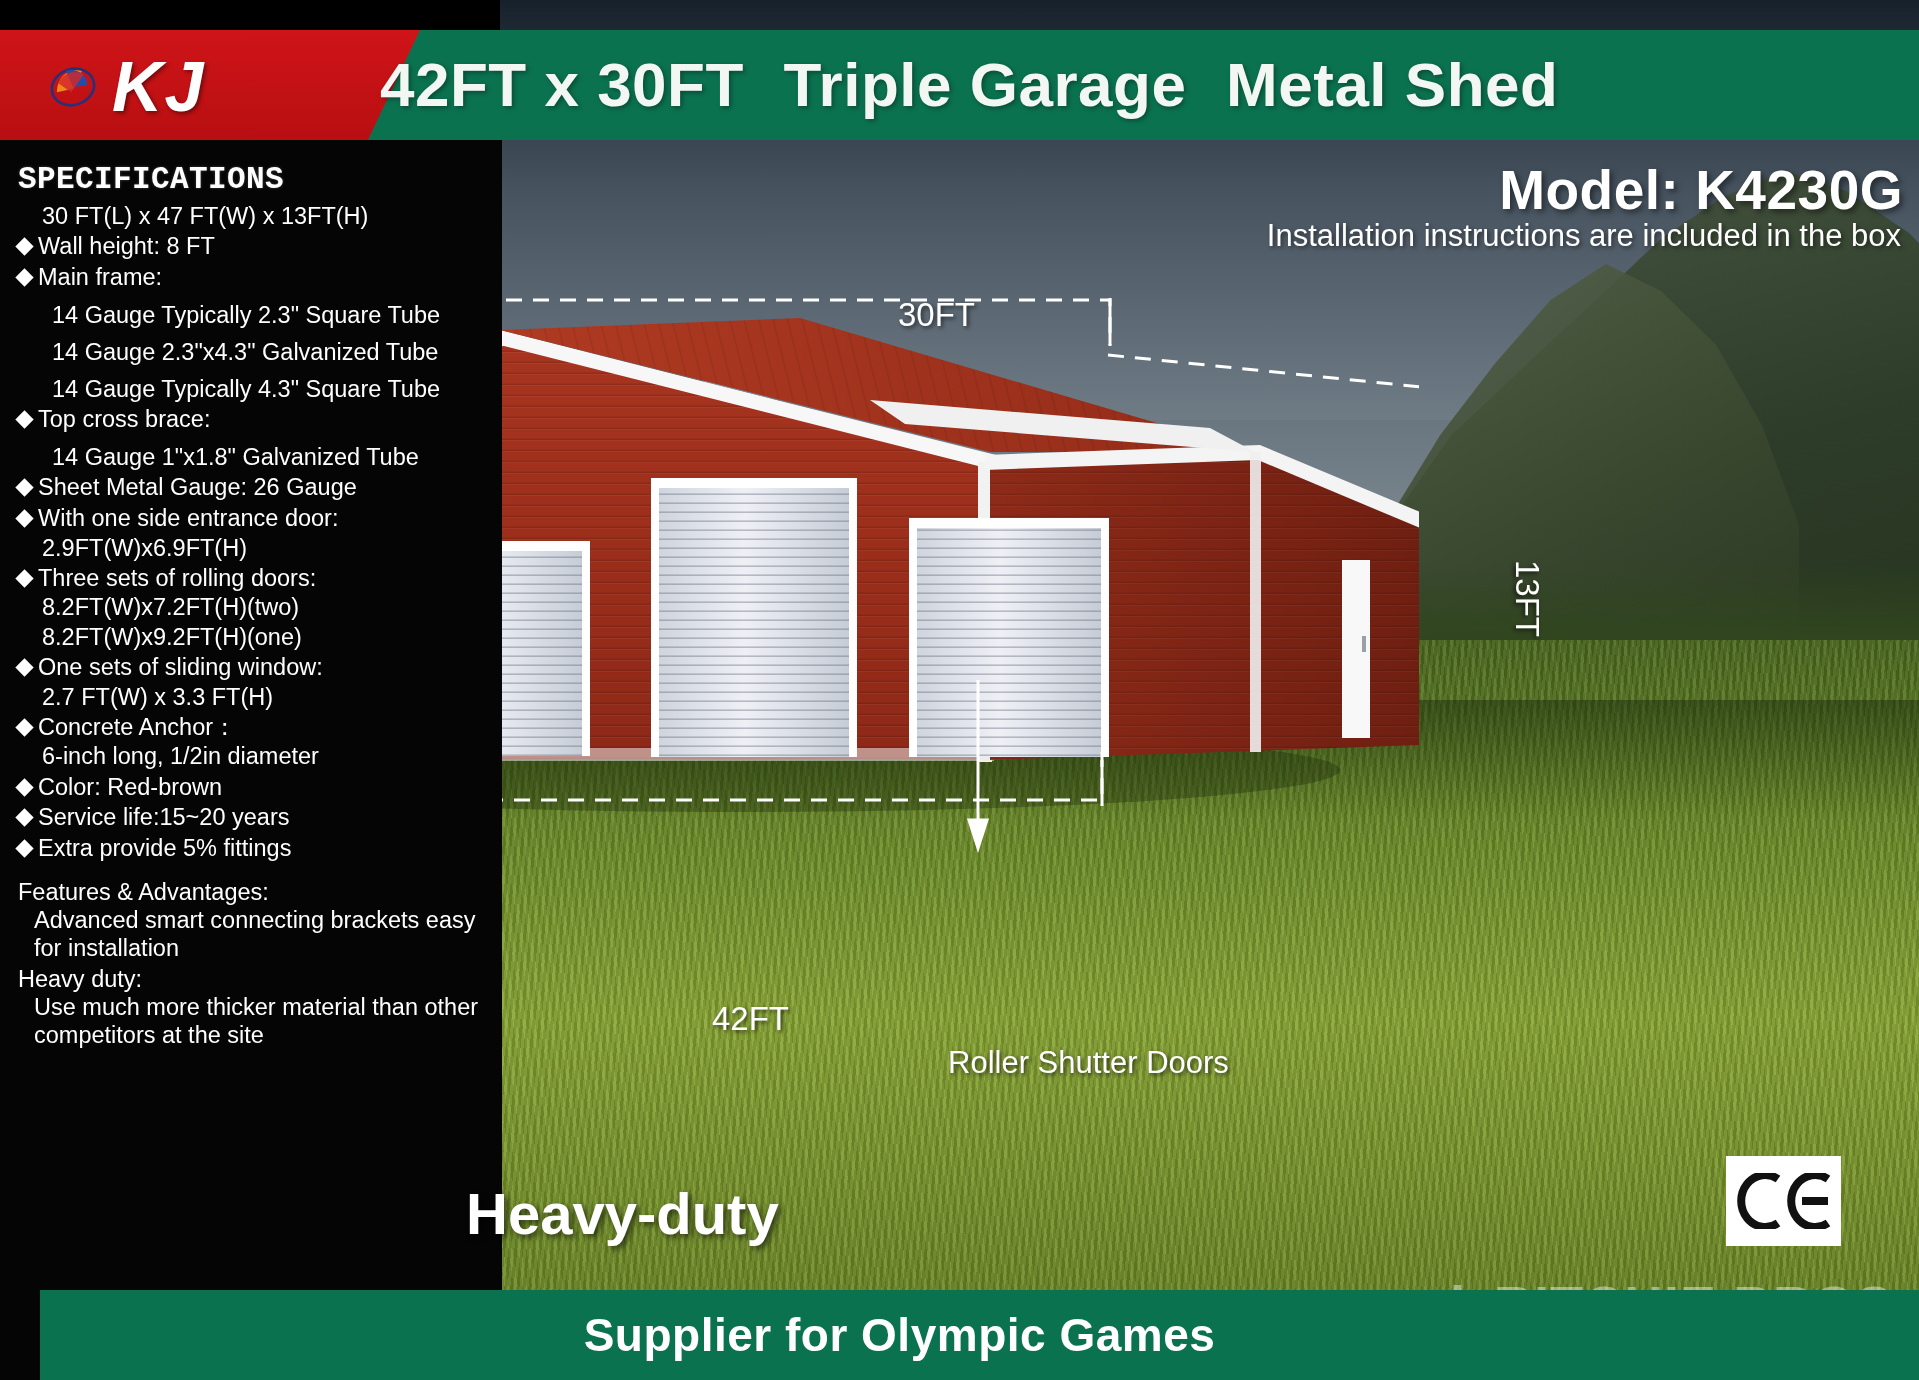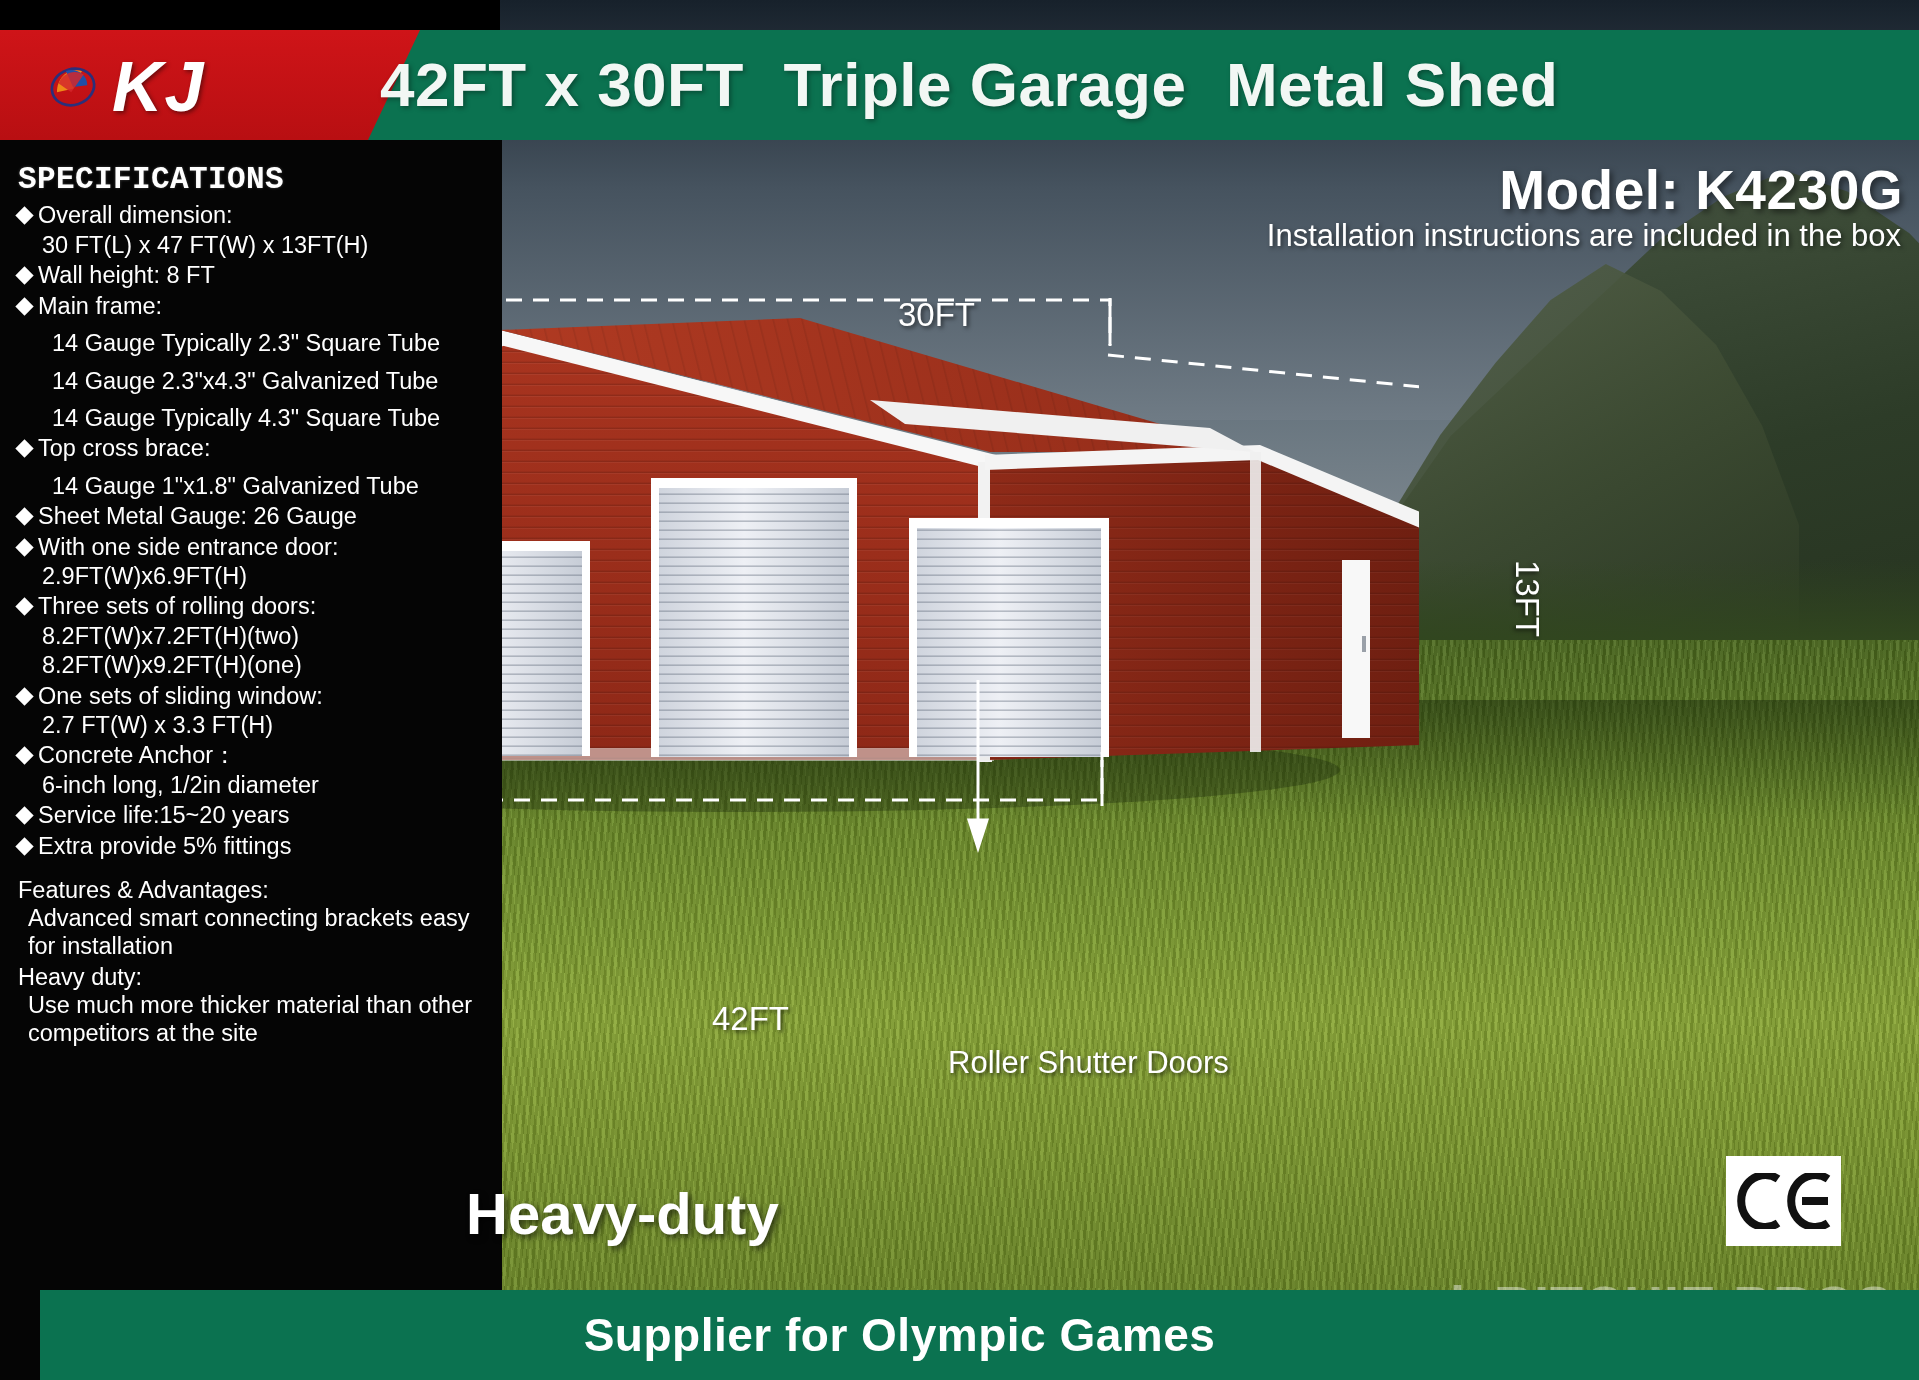--- a/index.html
+++ b/index.html
@@ -100,21 +100,21 @@
   }
   .spec-li { display:flex; align-items:flex-start; gap:7px; margin-top:3px; }
   .dia {
     flex:0 0 auto; width:13px; height:13px; margin-top:7px;
     background:#fff; transform:rotate(45deg);
   }
   .spec-li-txt { font-size:23.5px; line-height:1.18; font-weight:normal; }
   .spec-sub { font-size:23.5px; line-height:1.2; margin-left:24px; margin-top:1px; }
   .spec-sub.ind { margin-left:34px; margin-top:9px; }
   .feat-head { font-size:23.5px; font-weight:normal; margin-top:16px; }
-  .feat-body { font-size:23.5px; line-height:1.2; margin-left:10px; }
+  .feat-body { font-size:23.5px; line-height:1.2; margin-left:16px; }
 
   
   .model {
     position:absolute; right:16px; top:158px; text-align:center;
     color:#fff; font-size:55px; font-weight:bold; letter-spacing:.5px;
     text-shadow:3px 3px 6px rgba(0,0,0,.5); white-space:nowrap;
   }
   .model-sub {
     position:absolute; right:18px; top:218px; text-align:right;
     color:#fff; font-size:31px; font-weight:normal;
@@ -338,24 +338,20 @@
     <div class="hdr-title">
       <span class="seg">42FT x 30FT</span>
       <span class="seg">Triple Garage</span>
       <span class="seg">Metal Shed</span>
     </div>
   </div>
 
   <div class="spec-panel">
     <div class="spec-title">SPECIFICATIONS</div>
     <div id="spec-list">
-        <div class="spec-li">
-          <span class="dia"></span>
-          <span class="spec-li-txt">Overall dimension:</span>
-        </div>
         <div class="spec-sub">30 FT(L) x 47 FT(W) x 13FT(H)</div>
         <div class="spec-li">
           <span class="dia"></span>
           <span class="spec-li-txt">Wall height: 8 FT</span>
         </div>
         <div class="spec-li">
           <span class="dia"></span>
           <span class="spec-li-txt">Main frame:</span>
         </div>
         <div class="spec-sub ind">14 Gauge Typically 2.3" Square Tube</div>
@@ -384,20 +380,24 @@
         <div class="spec-li">
           <span class="dia"></span>
           <span class="spec-li-txt">One sets of sliding window:</span>
         </div>
         <div class="spec-sub">2.7 FT(W) x 3.3 FT(H)</div>
         <div class="spec-li">
           <span class="dia"></span>
           <span class="spec-li-txt">Concrete Anchor：</span>
         </div>
         <div class="spec-sub">6-inch long, 1/2in diameter</div>
+        <div class="spec-li">
+          <span class="dia"></span>
+          <span class="spec-li-txt">Color: Red-brown</span>
+        </div>
         <div class="spec-li">
           <span class="dia"></span>
           <span class="spec-li-txt">Service life:15~20 years</span>
         </div>
         <div class="spec-li">
           <span class="dia"></span>
           <span class="spec-li-txt">Extra provide 5% fittings</span>
         </div>
       </div>
 

